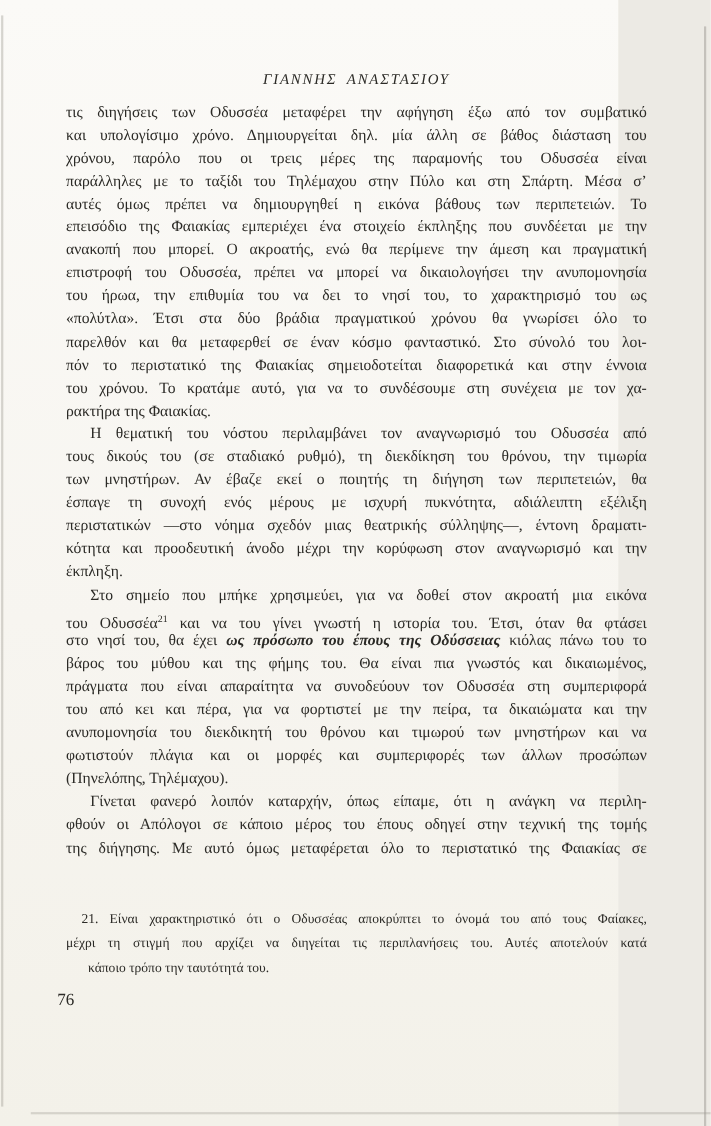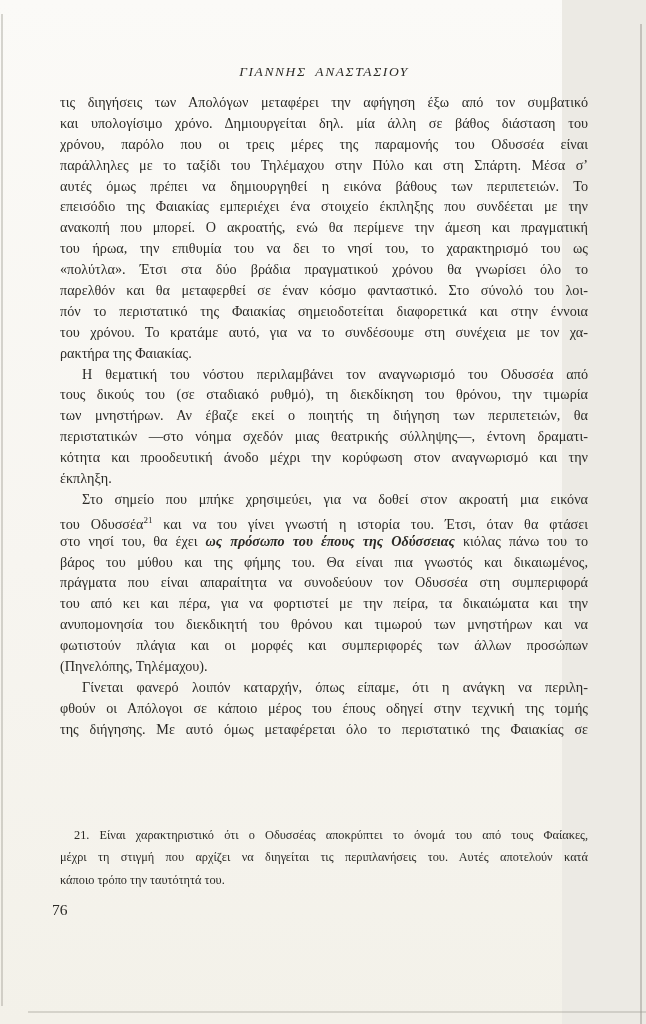--- a/index.html
+++ b/index.html
@@ -58,56 +58,58 @@
     position:absolute;left:60px;top:824px;width:528px;
     font-size:12.3px;
     color:var(--ink);
   }
   .fline{
     height:22.4px;line-height:22.4px;
     white-space:nowrap;
     text-align:justify;
     text-align-last:justify;
   }
-  .fline.line-last{text-align:center;text-align-last:left;}
+  .fline.line-last{text-align:center;text-align-last:left;margin-left:20px;}
   .findent{text-indent:14px;}
 
   .page-number{
     position:absolute;left:52px;top:901px;
     font-size:15.5px;
     color:var(--ink);
   }
 </style>
 </head>
 <body>
 
 <div class="page">
   <div class="edge edge-left"></div>
   <div class="edge edge-right"></div>
   <div class="edge edge-bottom"></div>
 
   <div class="running-head">ΓΙΑΝΝΗΣ ΑΝΑΣΤΑΣΙΟΥ</div>
 
   <div class="body-text" id="body-text">
-      <div class="line"><span>τις διηγήσεις των Απολόγων μεταφέρει την αφήγηση έξω από τον συμβατικό</span></div>
+      <div class="line"><span>τις διηγήσεις των Οδυσσέα μεταφέρει την αφήγηση έξω από τον συμβατικό</span></div>
       <div class="line"><span>και υπολογίσιμο χρόνο. Δημιουργείται δηλ. μία άλλη σε βάθος διάσταση του</span></div>
       <div class="line"><span>χρόνου, παρόλο που οι τρεις μέρες της παραμονής του Οδυσσέα είναι</span></div>
       <div class="line"><span>παράλληλες με το ταξίδι του Τηλέμαχου στην Πύλο και στη Σπάρτη. Μέσα σ’</span></div>
       <div class="line"><span>αυτές όμως πρέπει να δημιουργηθεί η εικόνα βάθους των περιπετειών. Το</span></div>
       <div class="line"><span>επεισόδιο της Φαιακίας εμπεριέχει ένα στοιχείο έκπληξης που συνδέεται με την</span></div>
       <div class="line"><span>ανακοπή που μπορεί. Ο ακροατής, ενώ θα περίμενε την άμεση και πραγματική</span></div>
+      <div class="line"><span>επιστροφή του Οδυσσέα, πρέπει να μπορεί να δικαιολογήσει την ανυπομονησία</span></div>
       <div class="line"><span>του ήρωα, την επιθυμία του να δει το νησί του, το χαρακτηρισμό του ως</span></div>
       <div class="line"><span>«πολύτλα». Έτσι στα δύο βράδια πραγματικού χρόνου θα γνωρίσει όλο το</span></div>
       <div class="line"><span>παρελθόν και θα μεταφερθεί σε έναν κόσμο φανταστικό. Στο σύνολό του λοι-</span></div>
       <div class="line"><span>πόν το περιστατικό της Φαιακίας σημειοδοτείται διαφορετικά και στην έννοια</span></div>
       <div class="line"><span>του χρόνου. Το κρατάμε αυτό, για να το συνδέσουμε στη συνέχεια με τον χα-</span></div>
       <div class="line line-last"><span>ρακτήρα της Φαιακίας.</span></div>
       <div class="line indent"><span>Η θεματική του νόστου περιλαμβάνει τον αναγνωρισμό του Οδυσσέα από</span></div>
       <div class="line"><span>τους δικούς του (σε σταδιακό ρυθμό), τη διεκδίκηση του θρόνου, την τιμωρία</span></div>
       <div class="line"><span>των μνηστήρων. Αν έβαζε εκεί ο ποιητής τη διήγηση των περιπετειών, θα</span></div>
+      <div class="line"><span>έσπαγε τη συνοχή ενός μέρους με ισχυρή πυκνότητα, αδιάλειπτη εξέλιξη</span></div>
       <div class="line"><span>περιστατικών —στο νόημα σχεδόν μιας θεατρικής σύλληψης—, έντονη δραματι-</span></div>
       <div class="line"><span>κότητα και προοδευτική άνοδο μέχρι την κορύφωση στον αναγνωρισμό και την</span></div>
       <div class="line line-last"><span>έκπληξη.</span></div>
       <div class="line indent"><span>Στο σημείο που μπήκε χρησιμεύει, για να δοθεί στον ακροατή μια εικόνα</span></div>
       <div class="line"><span>του Οδυσσέα</span><span class="sup">21</span><span> και να του γίνει γνωστή η ιστορία του. Έτσι, όταν θα φτάσει</span></div>
       <div class="line"><span>στο νησί του, θα έχει </span><span class="it">ως πρόσωπο του έπους της Οδύσσειας</span><span> κιόλας πάνω του το</span></div>
       <div class="line"><span>βάρος του μύθου και της φήμης του. Θα είναι πια γνωστός και δικαιωμένος,</span></div>
       <div class="line"><span>πράγματα που είναι απαραίτητα να συνοδεύουν τον Οδυσσέα στη συμπεριφορά</span></div>
       <div class="line"><span>του από κει και πέρα, για να φορτιστεί με την πείρα, τα δικαιώματα και την</span></div>
       <div class="line"><span>ανυπομονησία του διεκδικητή του θρόνου και τιμωρού των μνηστήρων και να</span></div>

